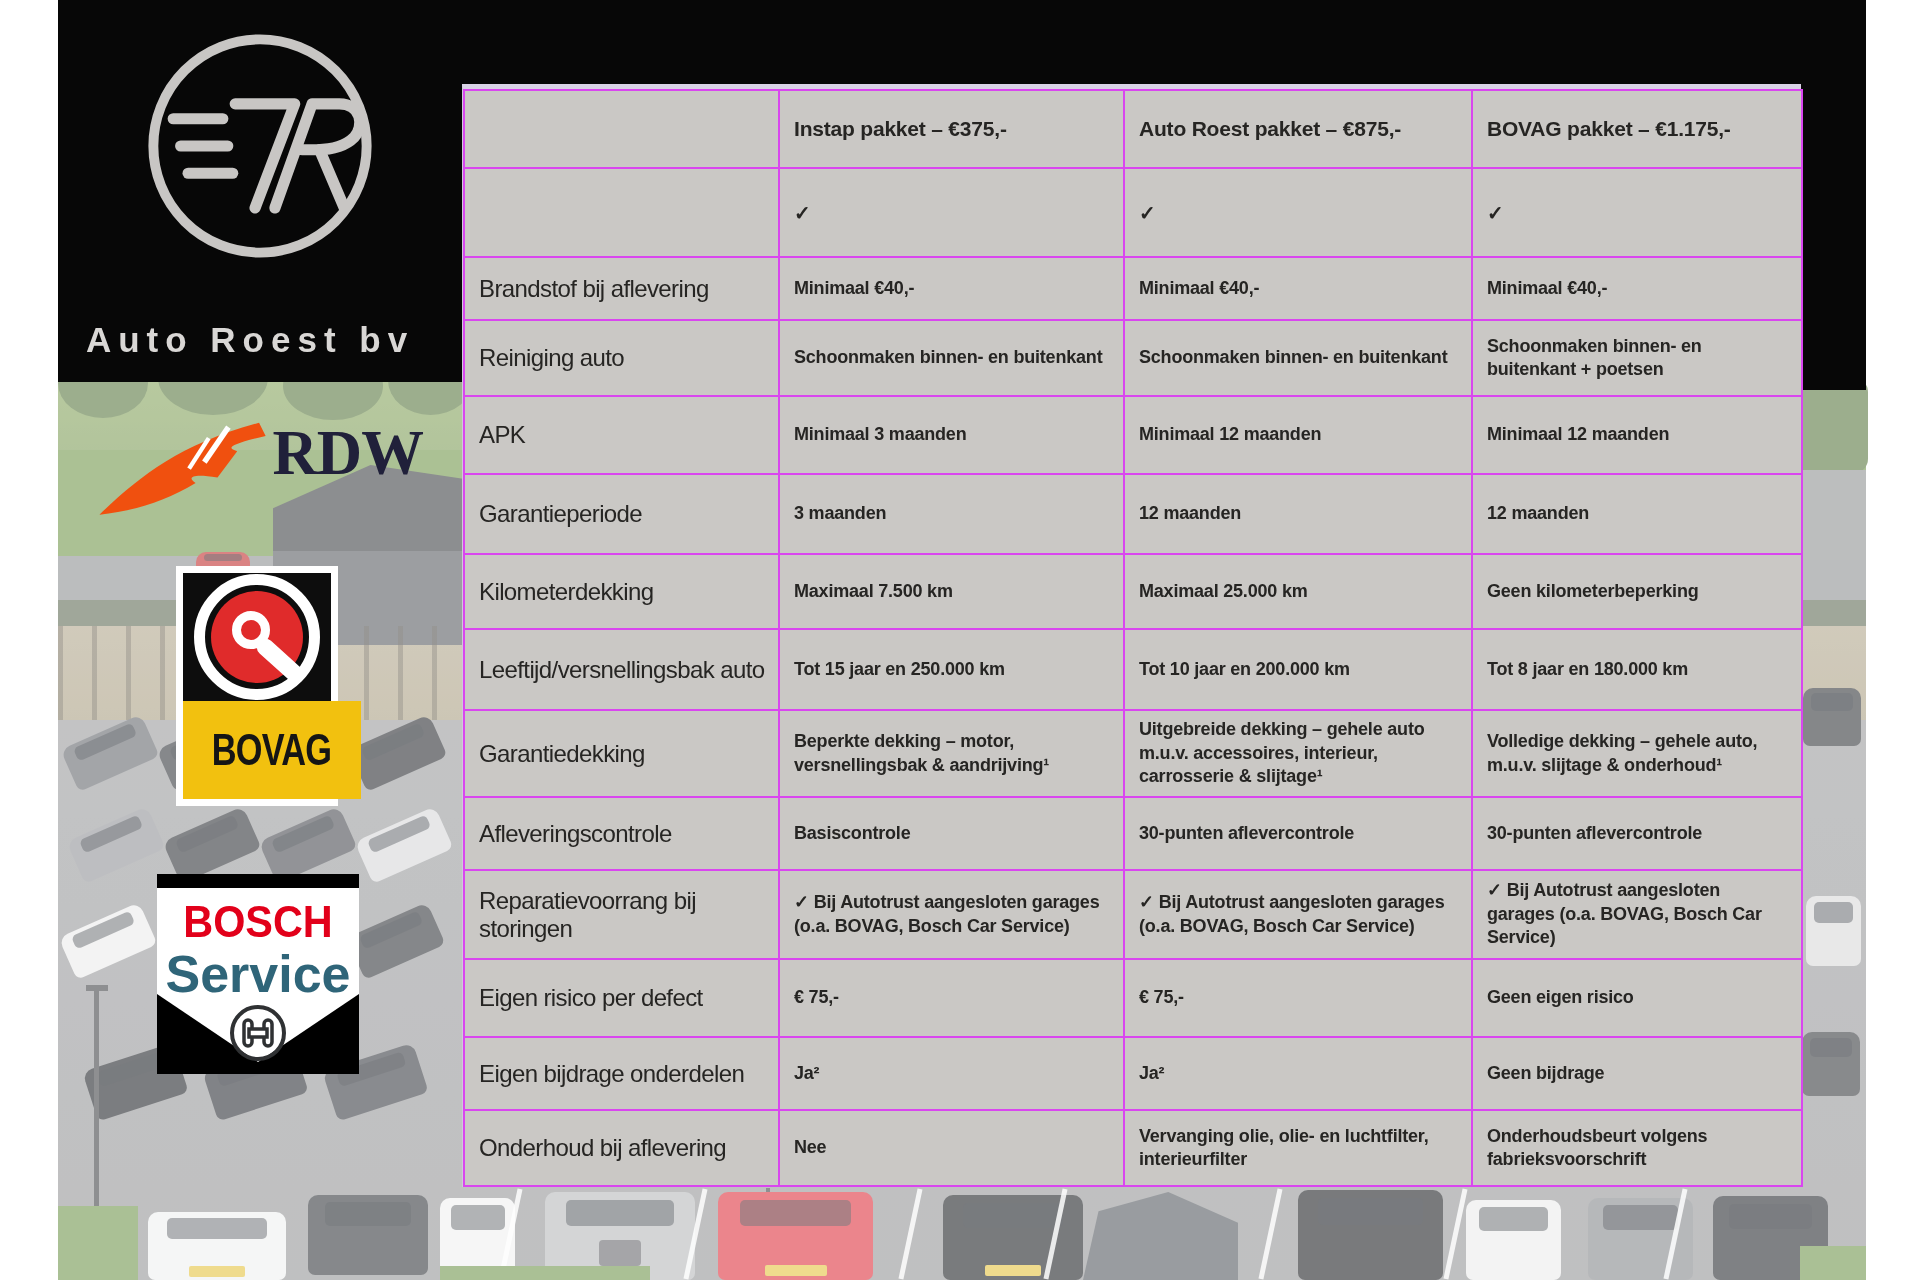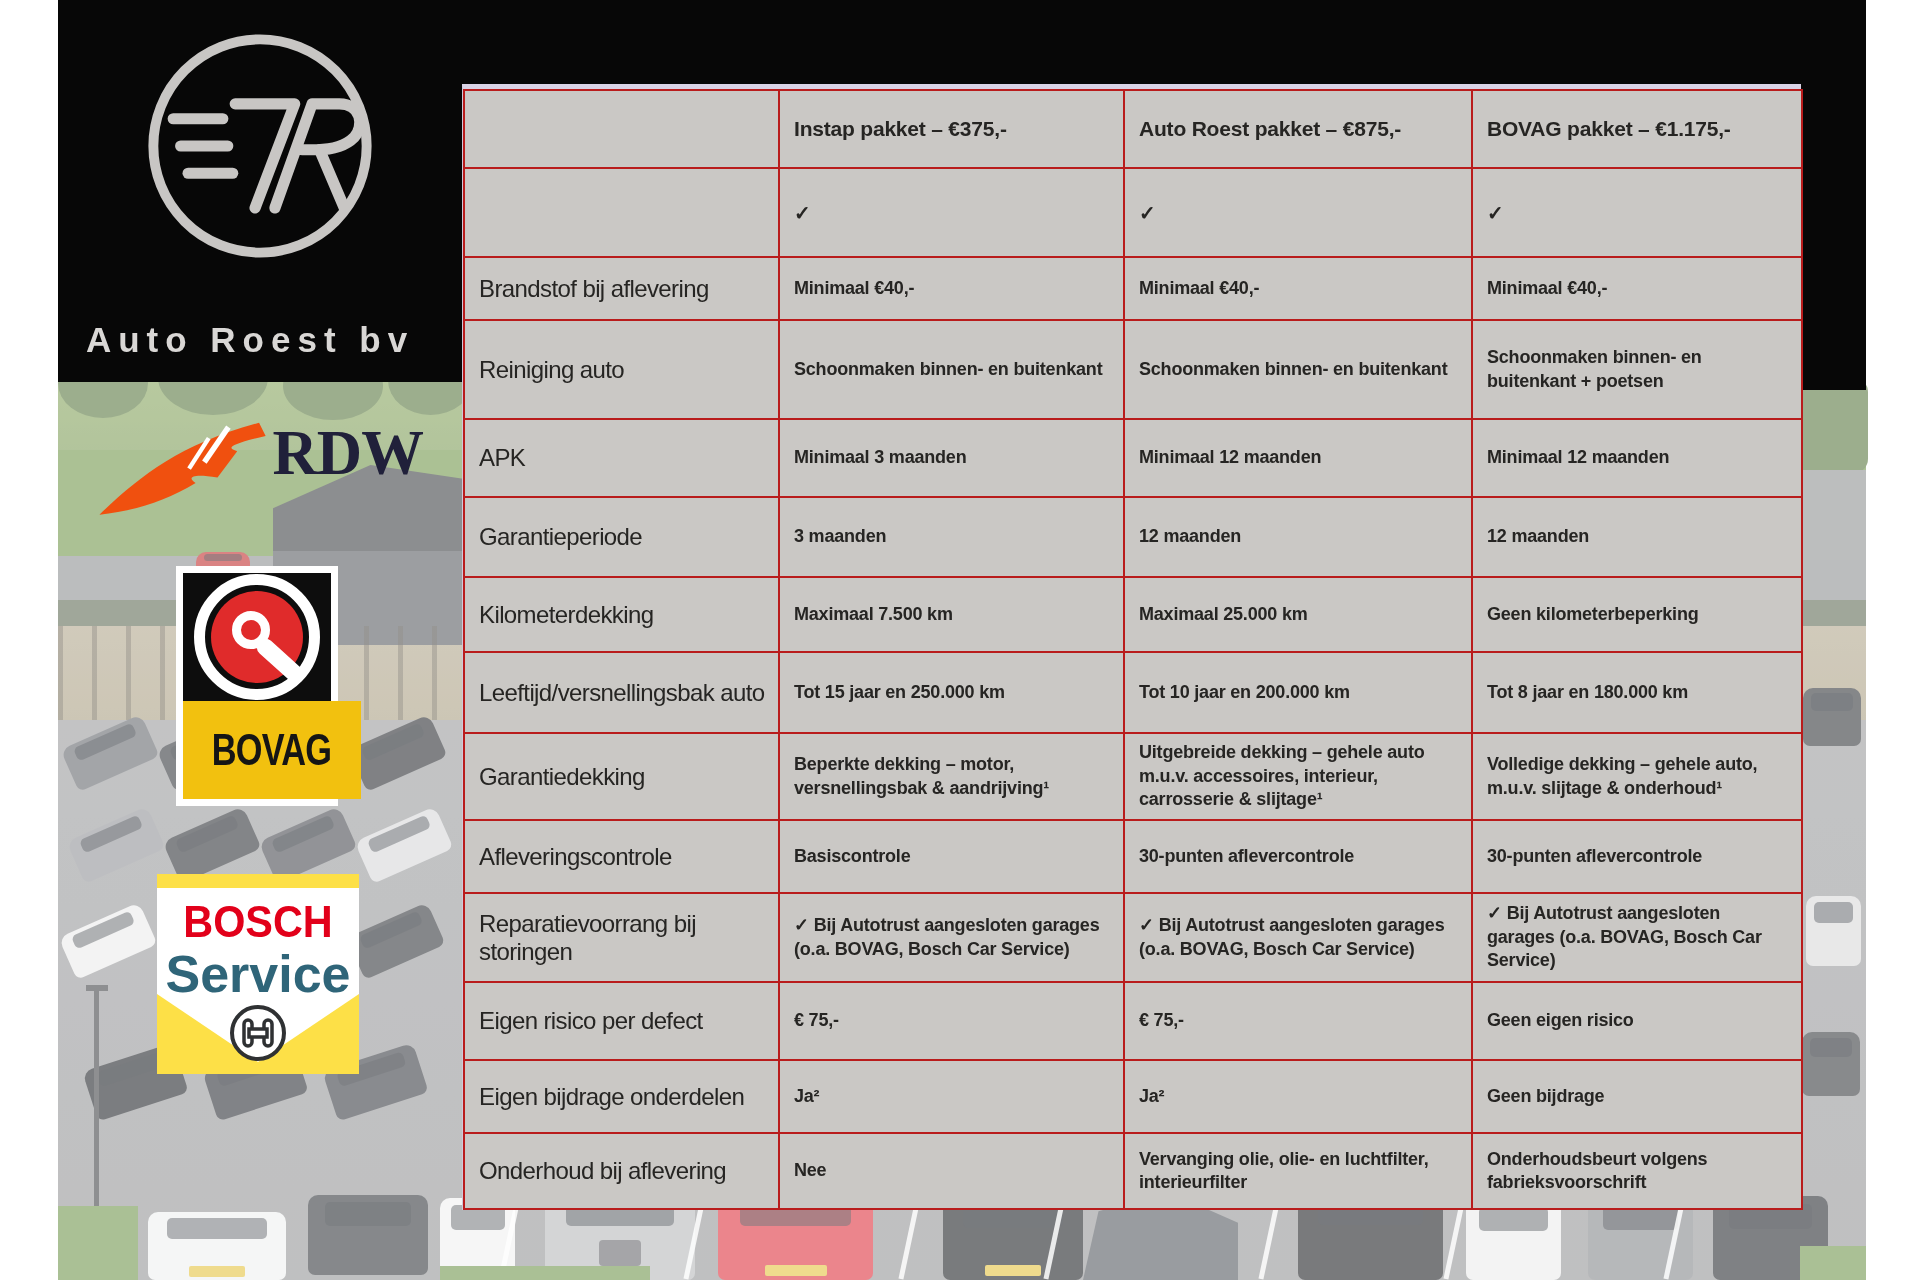--- a/index.html
+++ b/index.html
@@ -57,41 +57,41 @@
              border-radius:50%;transform:translate(-50%,-50%);}
   .bovag-ringI{position:absolute;left:44%;top:42%;width:20px;height:20px;border:9px solid #ffffff;
                border-radius:50%;transform:translate(-50%,-50%);}
   .bovag-handle{position:absolute;left:52%;top:46%;width:56px;height:17px;background:#ffffff;
                 border-radius:9px;transform-origin:0 50%;transform:rotate(42deg);}
   .bovag-yellow{position:relative;width:178px;height:98px;background:#f2c10f;display:flex;
                 align-items:center;justify-content:center;}
   .bovag-word{font-size:44px;font-weight:900;color:#151515;transform:scaleX(.78);letter-spacing:-1px;}
 
   
-  .bosch{position:absolute;left:157px;top:874px;width:202px;height:200px;background:#fde047;}
+  .bosch{position:absolute;left:157px;top:874px;width:202px;height:200px;background:#000000;}
   .bosch-shield{position:absolute;inset:0;background:#ffffff;
                 clip-path:polygon(0 7%,100% 7%,100% 60%,50% 94%,0 60%);}
   .bosch-line1{position:absolute;left:0;width:100%;top:22px;text-align:center;
                font-size:45px;font-weight:900;color:#e2001a;transform:scaleX(.92);letter-spacing:0;}
   .bosch-line2{position:absolute;left:0;width:100%;top:70px;text-align:center;
                font-size:52px;font-weight:bold;color:#2f6579;letter-spacing:0;}
   .bosch-arm{position:absolute;left:50%;top:128px;transform:translateX(-50%);}
 
   
   .table-wrap{position:absolute;left:462px;top:84px;width:1338px;border-top:5px solid #d9d3e6;
               border-left:1px solid #cfc9da;}
   table.pakket{border-collapse:collapse;table-layout:fixed;width:1338px;background:#cac8c5;}
-  table.pakket td, table.pakket th{border:2px solid #b91c1c;vertical-align:middle;
+  table.pakket td, table.pakket th{border:2px solid #d946ef;vertical-align:middle;
       padding:6px 12px 6px 14px;color:#262523;text-align:left;box-sizing:border-box;
       font-family:"Liberation Sans",sans-serif;overflow:hidden;}
   table.pakket th{font-size:21px;font-weight:bold;letter-spacing:-.2px;}
   td.lbl{font-size:24px;font-weight:normal;letter-spacing:-.6px;padding-right:4px;}
   td.val{font-size:18px;font-weight:bold;line-height:1.3;letter-spacing:-.2px;}
   tr.r1 td.val{font-size:20px;}
-  tr.r0{height:78px} tr.r1{height:89px} tr.r2{height:63px} tr.r3{height:99px}
+  tr.r0{height:78px} tr.r1{height:89px} tr.r2{height:63px} tr.r3{height:76px}
   tr.r4{height:78px} tr.r5{height:80px} tr.r6{height:75px} tr.r7{height:81px}
   tr.r8{height:87px} tr.r9{height:73px} tr.r10{height:89px} tr.r11{height:78px}
   tr.r12{height:73px} tr.r13{height:76px}
 </style>
 </head>
 <body>
 
 <div class="canvas">
 
   <div class="photo">

